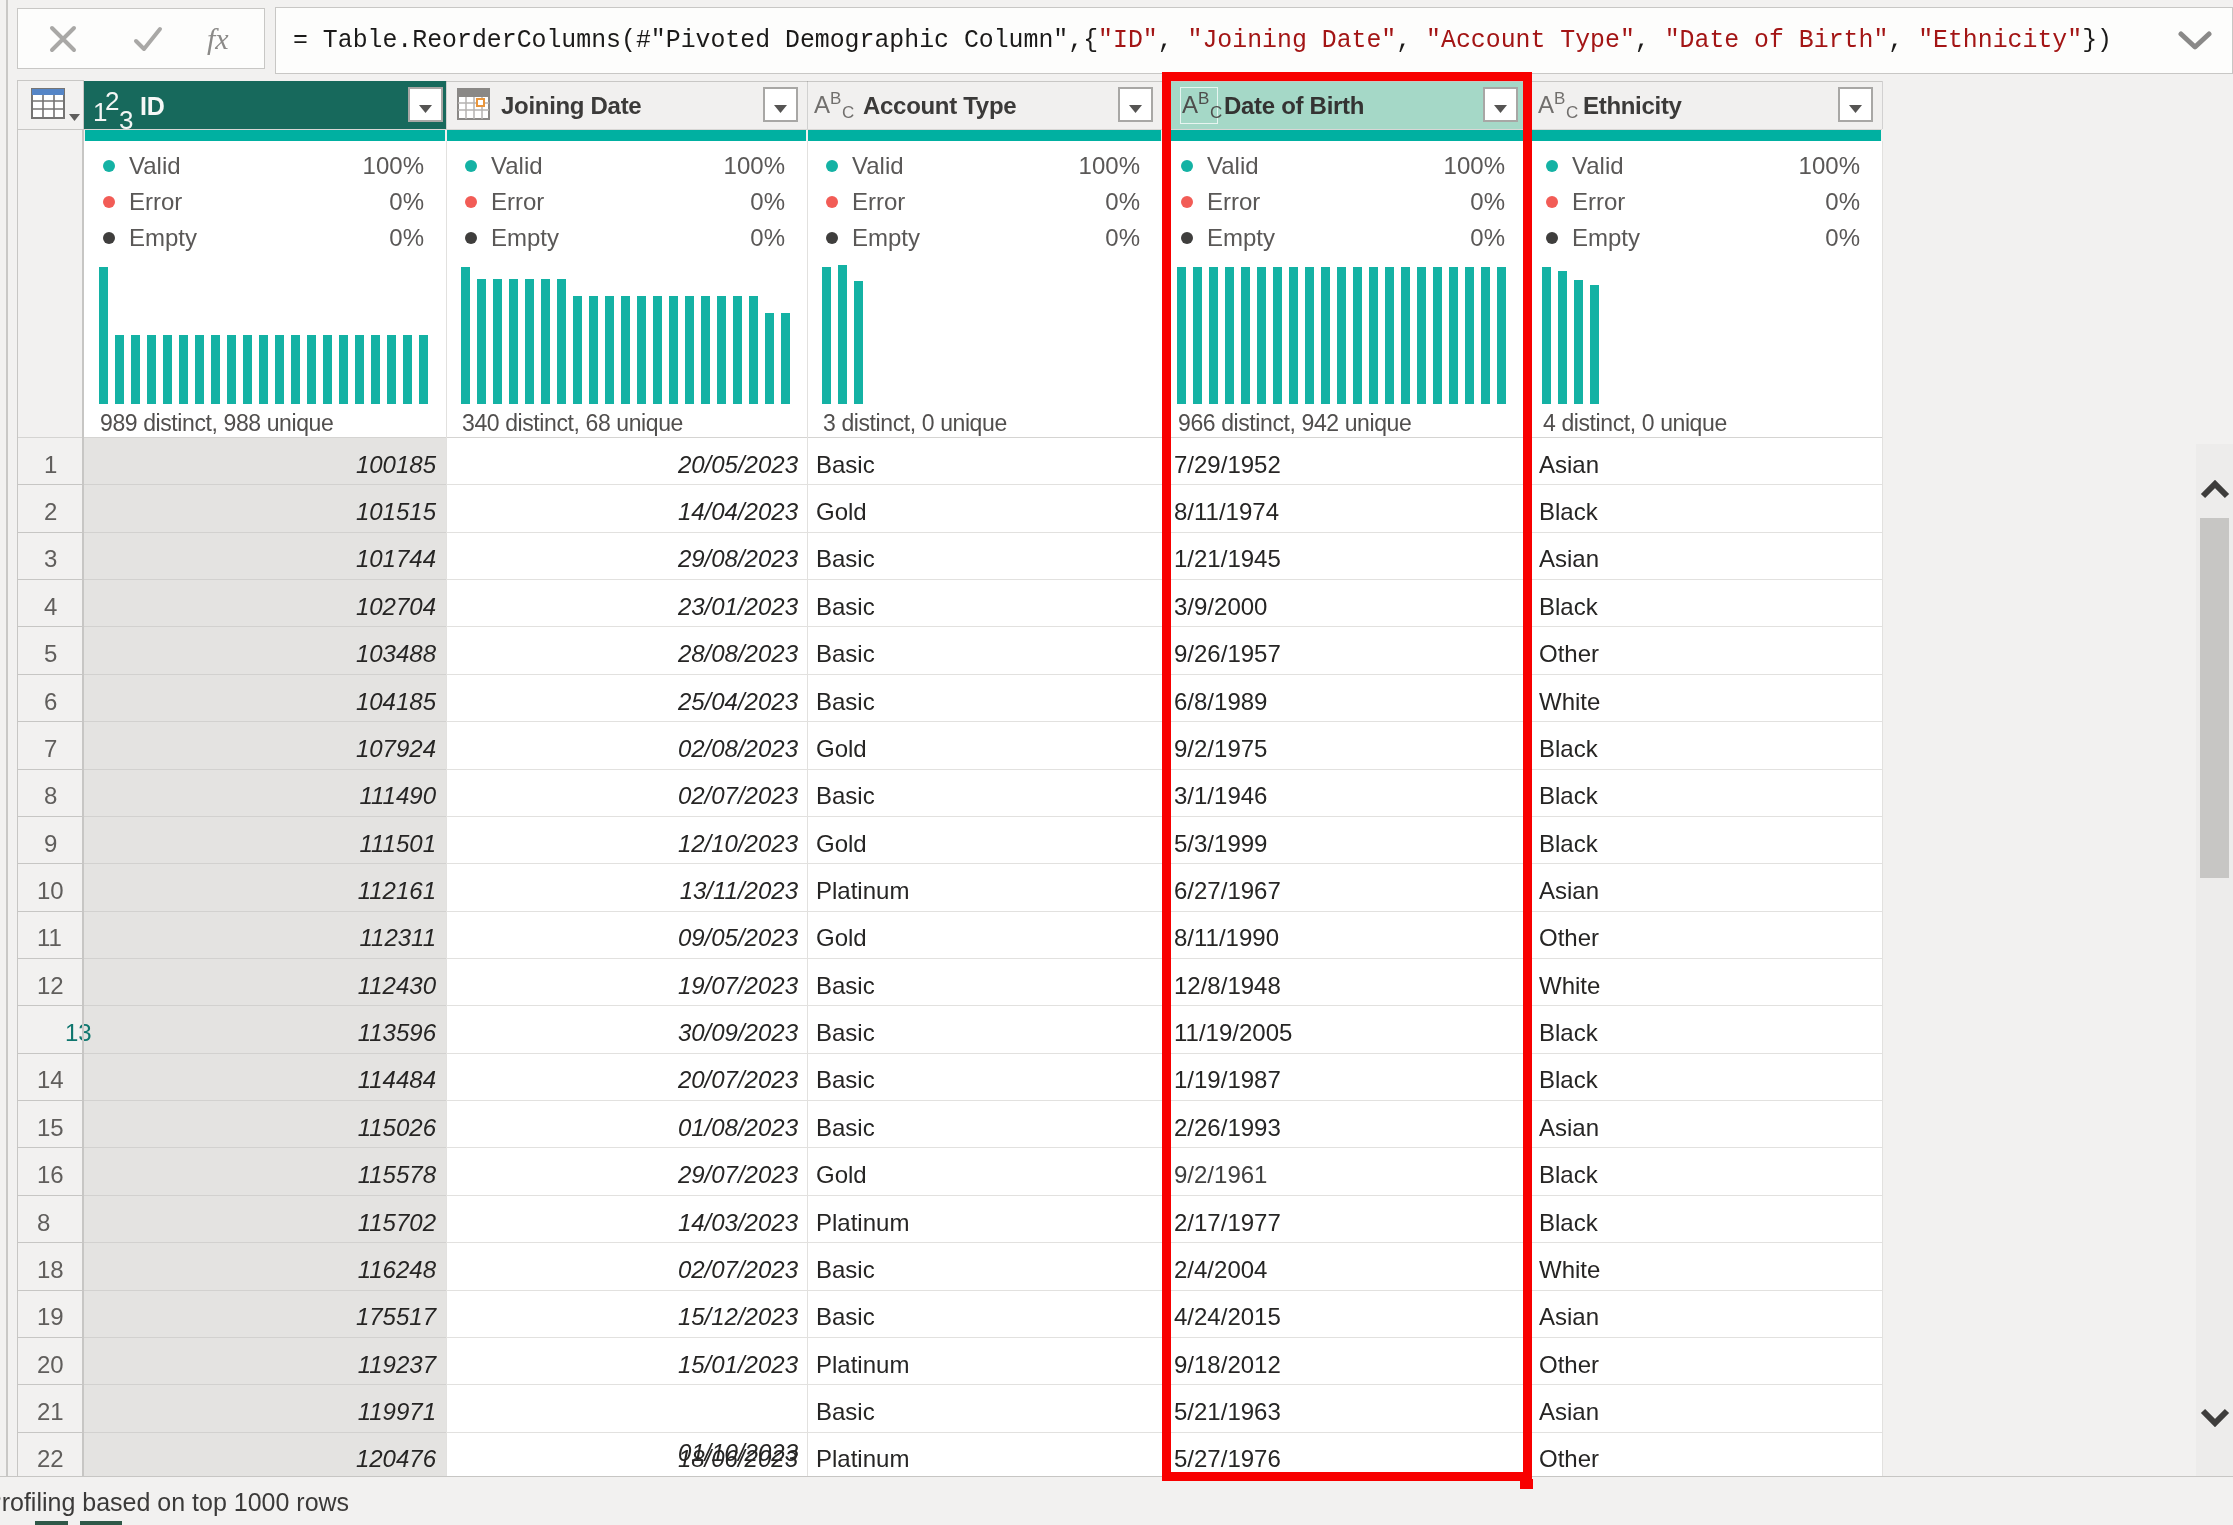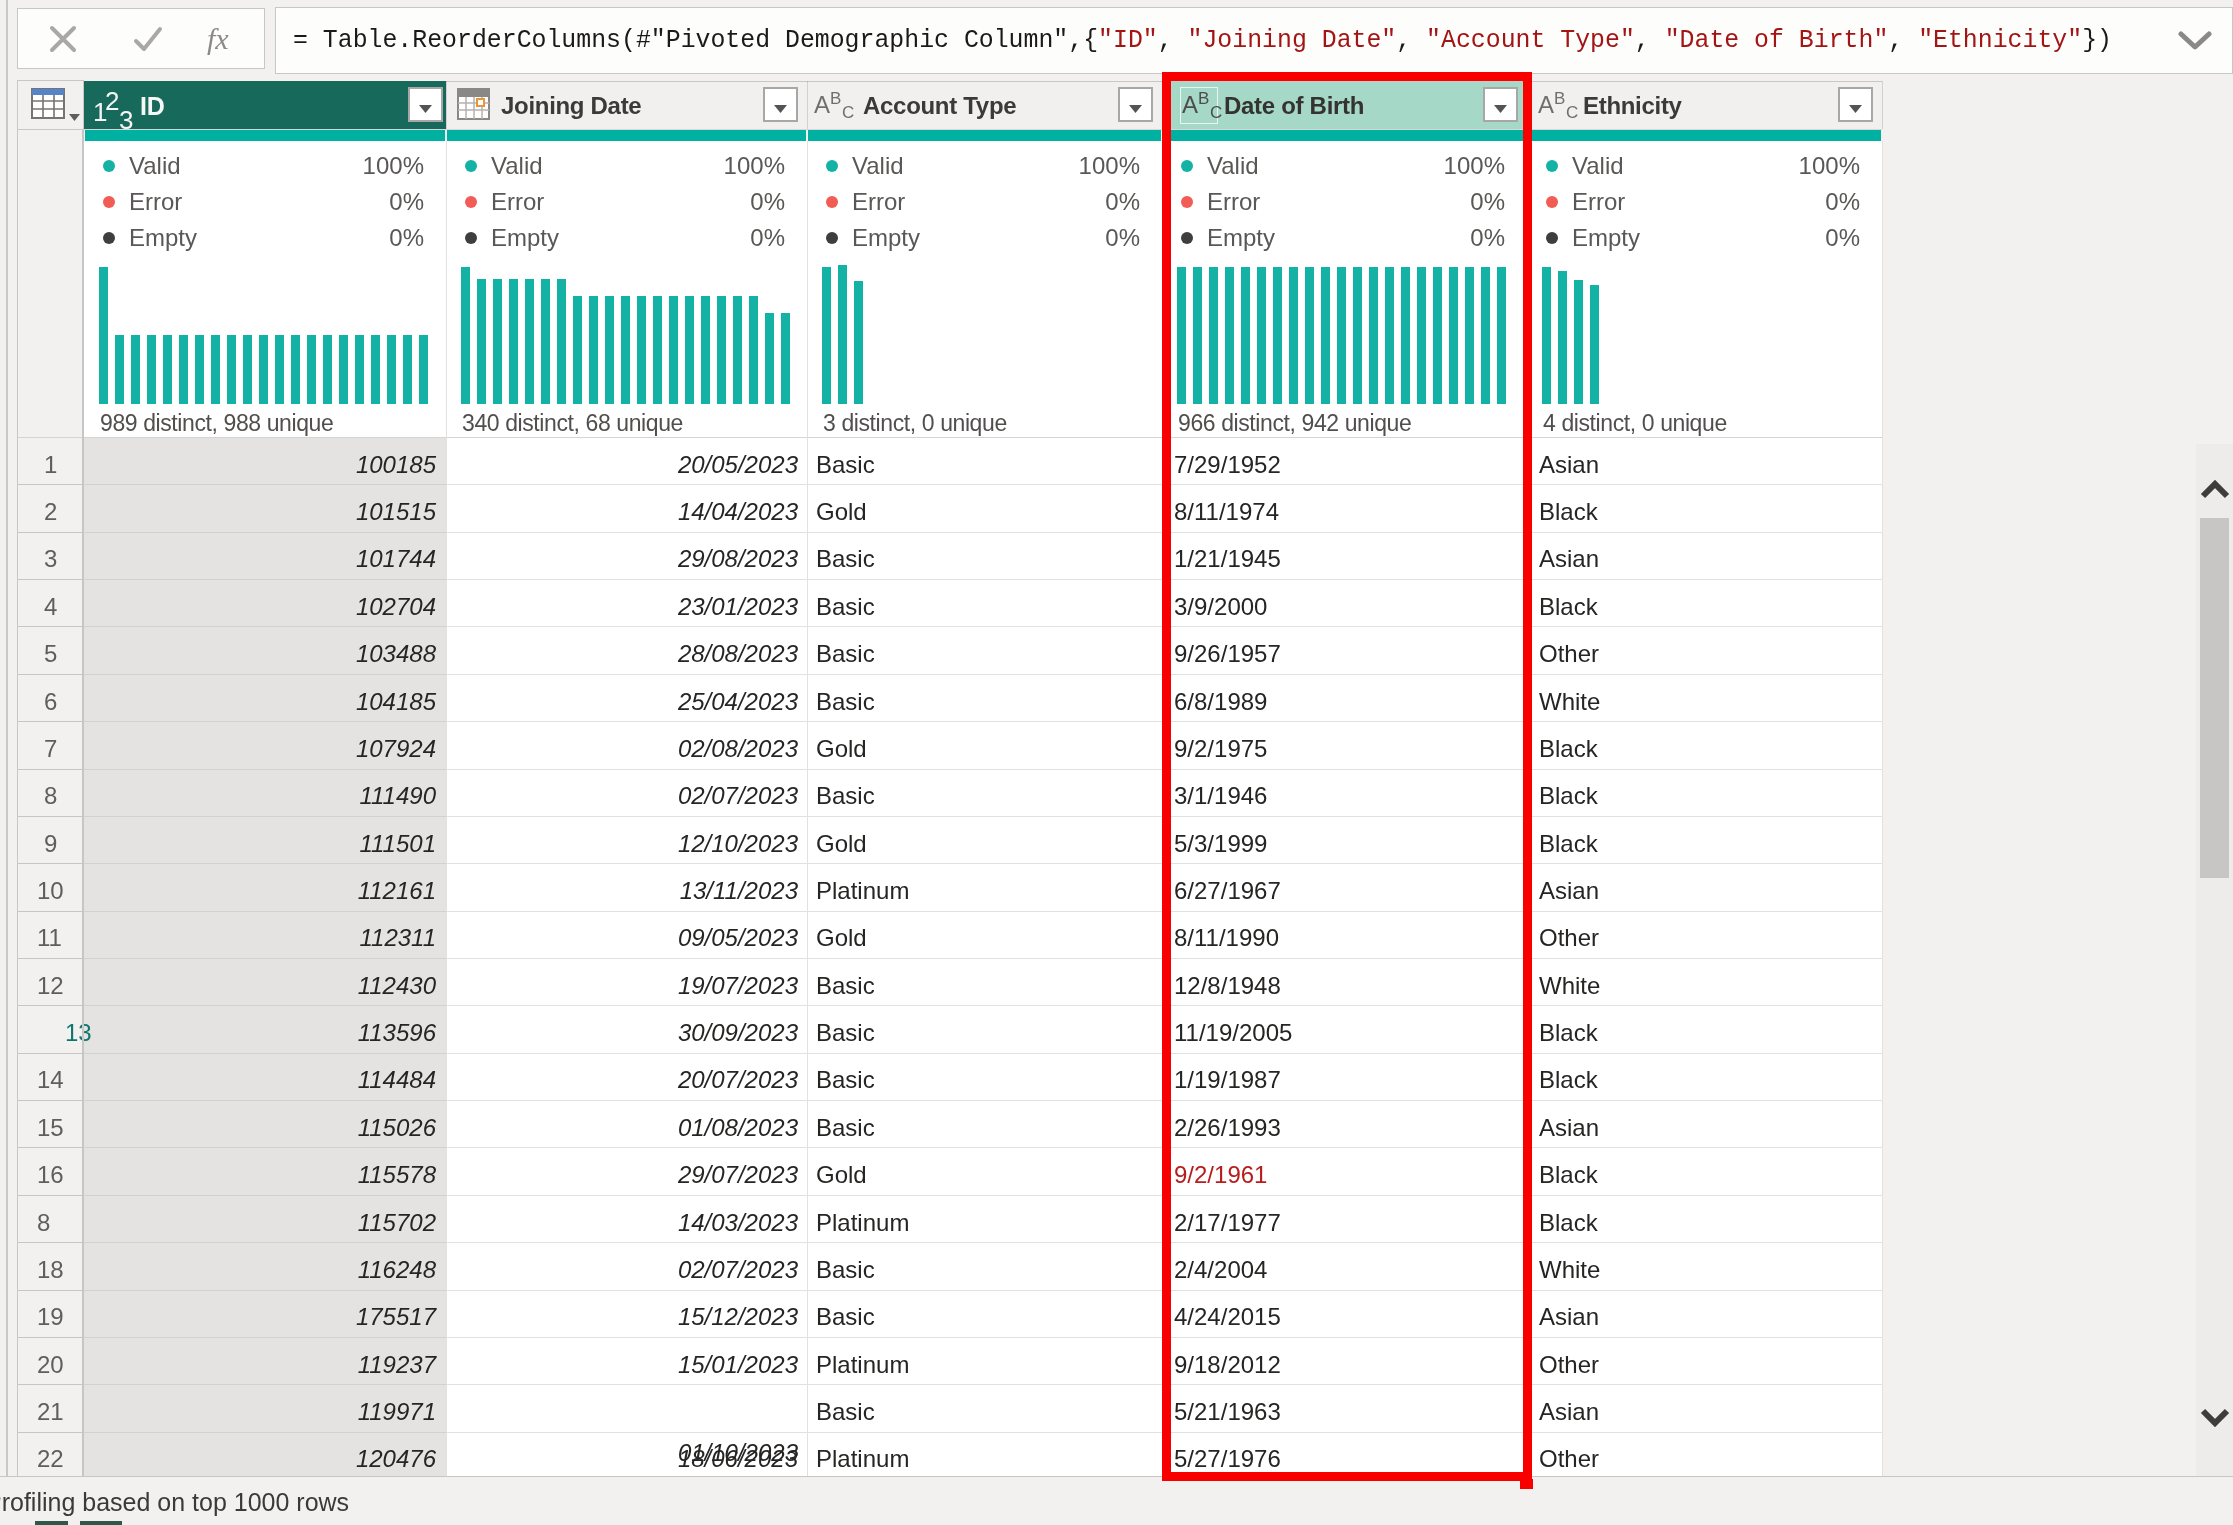--- a/index.html
+++ b/index.html
@@ -371,21 +371,21 @@
 <div style="position:absolute;left:37px;top:1112.8px;font-size:24px;line-height:30px;color:#605E5C;font-weight:normal;white-space:nowrap;">15</div>
 <div style="position:absolute;right:1797px;top:1112.8px;font-size:24px;line-height:30px;color:#262524;font-weight:normal;white-space:nowrap;font-style:italic;">115026</div>
 <div style="position:absolute;right:1435px;top:1112.8px;font-size:24px;line-height:30px;color:#262524;font-weight:normal;white-space:nowrap;font-style:italic;">01/08/2023</div>
 <div style="position:absolute;left:816px;top:1112.8px;font-size:24px;line-height:30px;color:#262524;font-weight:normal;white-space:nowrap;">Basic</div>
 <div style="position:absolute;left:1174px;top:1112.8px;font-size:24px;line-height:30px;color:#262524;font-weight:normal;white-space:nowrap;">2/26/1993</div>
 <div style="position:absolute;left:1539px;top:1112.8px;font-size:24px;line-height:30px;color:#262524;font-weight:normal;white-space:nowrap;">Asian</div>
 <div style="position:absolute;left:37px;top:1160.1px;font-size:24px;line-height:30px;color:#605E5C;font-weight:normal;white-space:nowrap;">16</div>
 <div style="position:absolute;right:1797px;top:1160.1px;font-size:24px;line-height:30px;color:#262524;font-weight:normal;white-space:nowrap;font-style:italic;">115578</div>
 <div style="position:absolute;right:1435px;top:1160.1px;font-size:24px;line-height:30px;color:#262524;font-weight:normal;white-space:nowrap;font-style:italic;">29/07/2023</div>
 <div style="position:absolute;left:816px;top:1160.1px;font-size:24px;line-height:30px;color:#262524;font-weight:normal;white-space:nowrap;">Gold</div>
-<div style="position:absolute;left:1174px;top:1160.1px;font-size:24px;line-height:30px;color:#b91c1c;font-weight:normal;white-space:nowrap;">9/2/1961</div>
+<div style="position:absolute;left:1174px;top:1160.1px;font-size:24px;line-height:30px;color:#404040;font-weight:normal;white-space:nowrap;">9/2/1961</div>
 <div style="position:absolute;left:1539px;top:1160.1px;font-size:24px;line-height:30px;color:#262524;font-weight:normal;white-space:nowrap;">Black</div>
 <div style="position:absolute;left:37px;top:1207.5px;font-size:24px;line-height:30px;color:#605E5C;font-weight:normal;white-space:nowrap;">8</div>
 <div style="position:absolute;right:1797px;top:1207.5px;font-size:24px;line-height:30px;color:#262524;font-weight:normal;white-space:nowrap;font-style:italic;">115702</div>
 <div style="position:absolute;right:1435px;top:1207.5px;font-size:24px;line-height:30px;color:#262524;font-weight:normal;white-space:nowrap;font-style:italic;">14/03/2023</div>
 <div style="position:absolute;left:816px;top:1207.5px;font-size:24px;line-height:30px;color:#262524;font-weight:normal;white-space:nowrap;">Platinum</div>
 <div style="position:absolute;left:1174px;top:1207.5px;font-size:24px;line-height:30px;color:#262524;font-weight:normal;white-space:nowrap;">2/17/1977</div>
 <div style="position:absolute;left:1539px;top:1207.5px;font-size:24px;line-height:30px;color:#262524;font-weight:normal;white-space:nowrap;">Black</div>
 <div style="position:absolute;left:37px;top:1254.9px;font-size:24px;line-height:30px;color:#605E5C;font-weight:normal;white-space:nowrap;">18</div>
 <div style="position:absolute;right:1797px;top:1254.9px;font-size:24px;line-height:30px;color:#262524;font-weight:normal;white-space:nowrap;font-style:italic;">116248</div>
 <div style="position:absolute;right:1435px;top:1254.9px;font-size:24px;line-height:30px;color:#262524;font-weight:normal;white-space:nowrap;font-style:italic;">02/07/2023</div>

